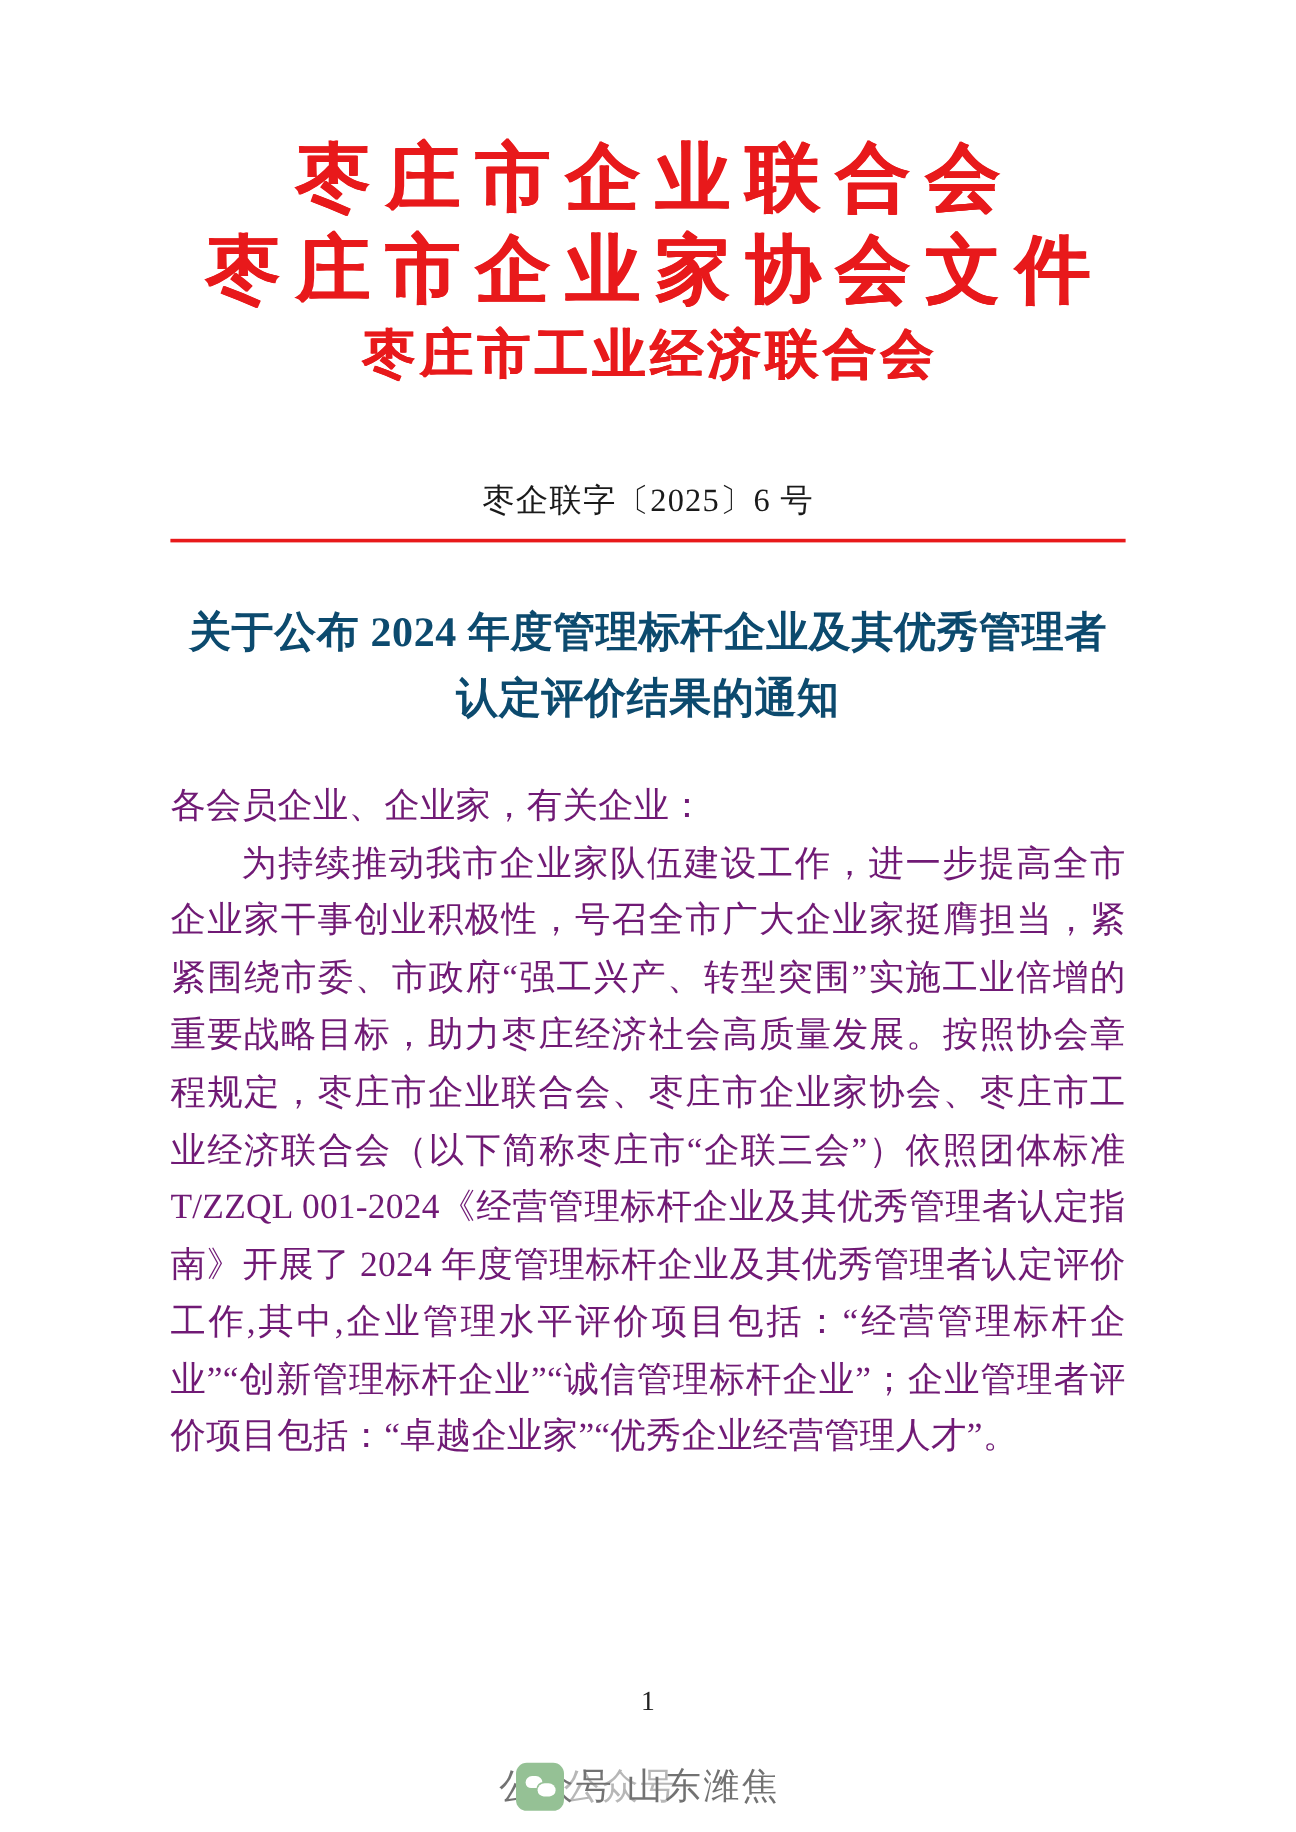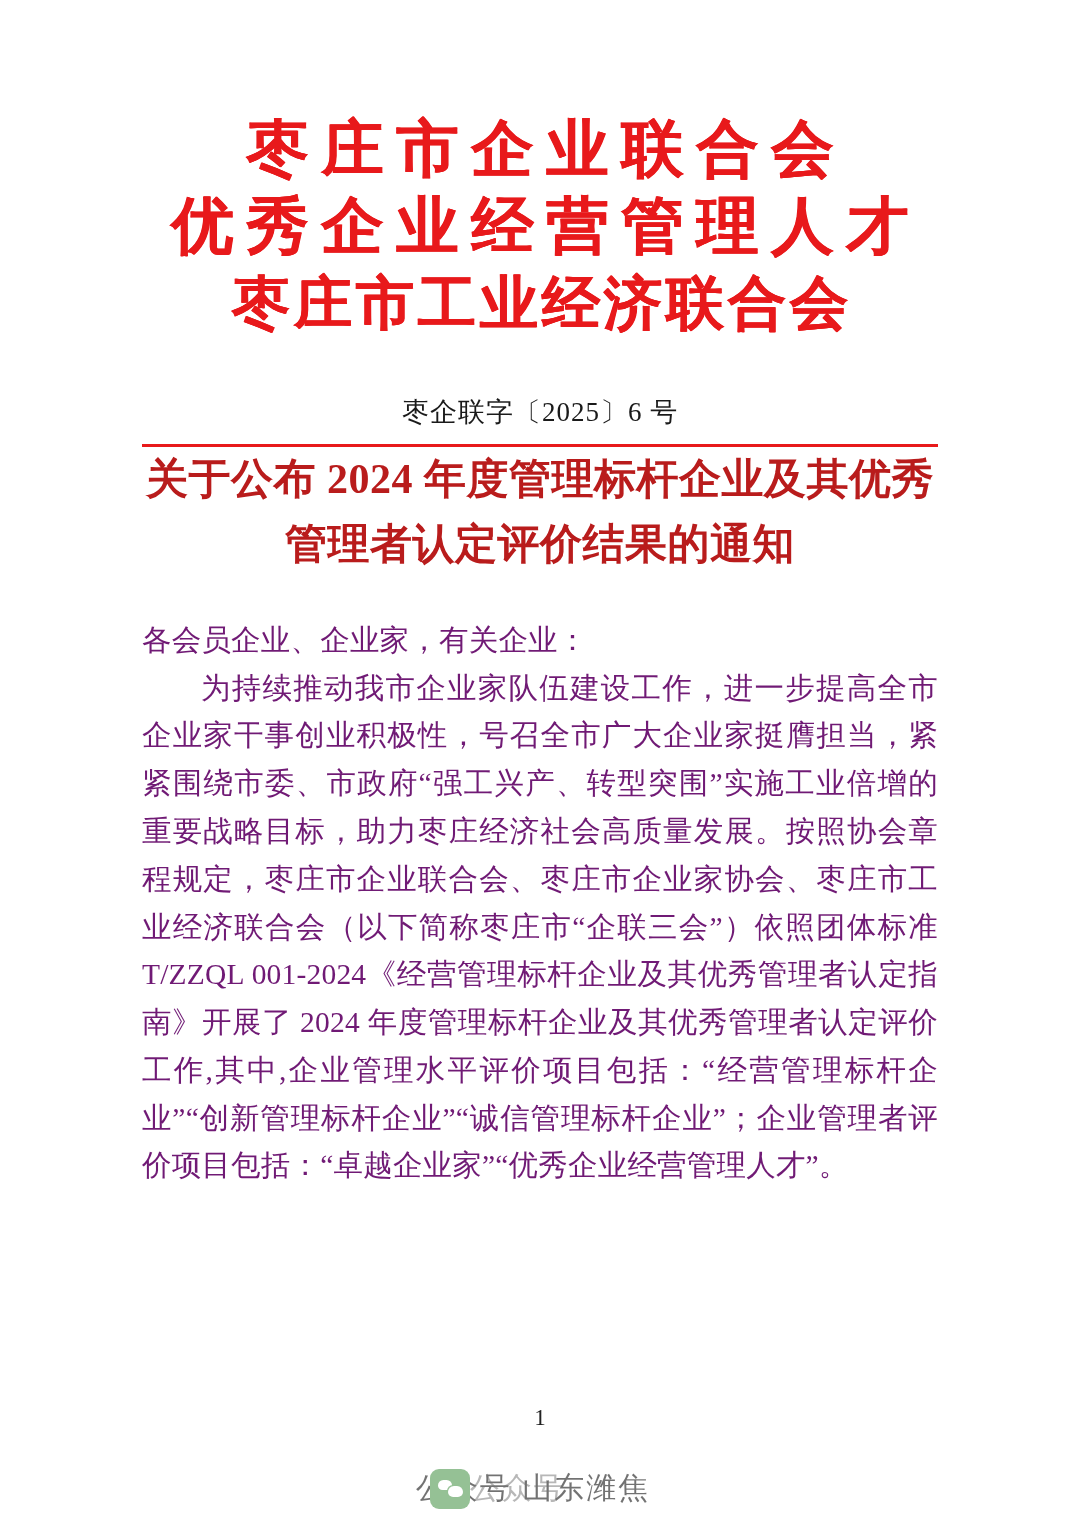--- a/index.html
+++ b/index.html
@@ -41,51 +41,52 @@
     text-shadow: 0.6px 0 0 #e8191b, -0.6px 0 0 #e8191b;
   }
   .masthead-line.l2 {
     font-size: 62px;
     letter-spacing: 13px;
     padding-left: 13px;
     margin-top: 14px;
     text-shadow: 0.6px 0 0 #e8191b, -0.6px 0 0 #e8191b;
   }
   .masthead-line.l3 {
-    font-size: 58px;
+    font-size: 44px;
     letter-spacing: 4px;
     padding-left: 4px;
     margin-top: 16px;
     text-shadow: 0.6px 0 0 #e8191b, -0.6px 0 0 #e8191b;
   }
 
   
   .docnum-block {
-    margin-top: 60px;
+    margin-top: 80px;
     text-align: center;
   }
   .docnum {
     font-size: 27px;
     color: #1a1a1a;
     letter-spacing: 1px;
     font-family: "Liberation Serif", "DejaVu Serif", serif;
   }
   .red-rule {
     margin-top: 14px;
     height: 3px;
     background: #e8191b;
     width: 100%;
   }
 
   
   .doc-title {
-    text-align: center;
-    font-size: 42px;
+    margin-top: 48px;
+    text-align: center;
+    font-size: 35px;
     font-weight: 700;
-    color: #b91c1c;
+    color: #0c4a6e;
     line-height: 1.55;
     letter-spacing: 0.5px;
     font-family: "Liberation Serif", "DejaVu Serif", serif;
   }
 
   
   .body-text {
     margin-top: 40px;
     font-size: 29.5px;
     line-height: 1.62;
@@ -168,21 +169,21 @@
     font-family: "Liberation Sans", sans-serif;
   }
 </style>
 </head>
 <body>
 
 <div class="page">
 
   <div class="masthead">
     <div class="masthead-line l1">枣庄市企业联合会</div>
-    <div class="masthead-line l2">优秀企业经营管理人才</div>
+    <div class="masthead-line l2">枣庄市企业家协会文件</div>
     <div class="masthead-line l3">枣庄市工业经济联合会</div>
   </div>
 
   <div class="docnum-block">
     <div class="docnum">枣企联字〔2025〕6 号</div>
     <div class="red-rule"></div>
   </div>
 
   <div class="doc-title">关于公布 2024 年度管理标杆企业及其优秀管理者认定评价结果的通知</div>
 

